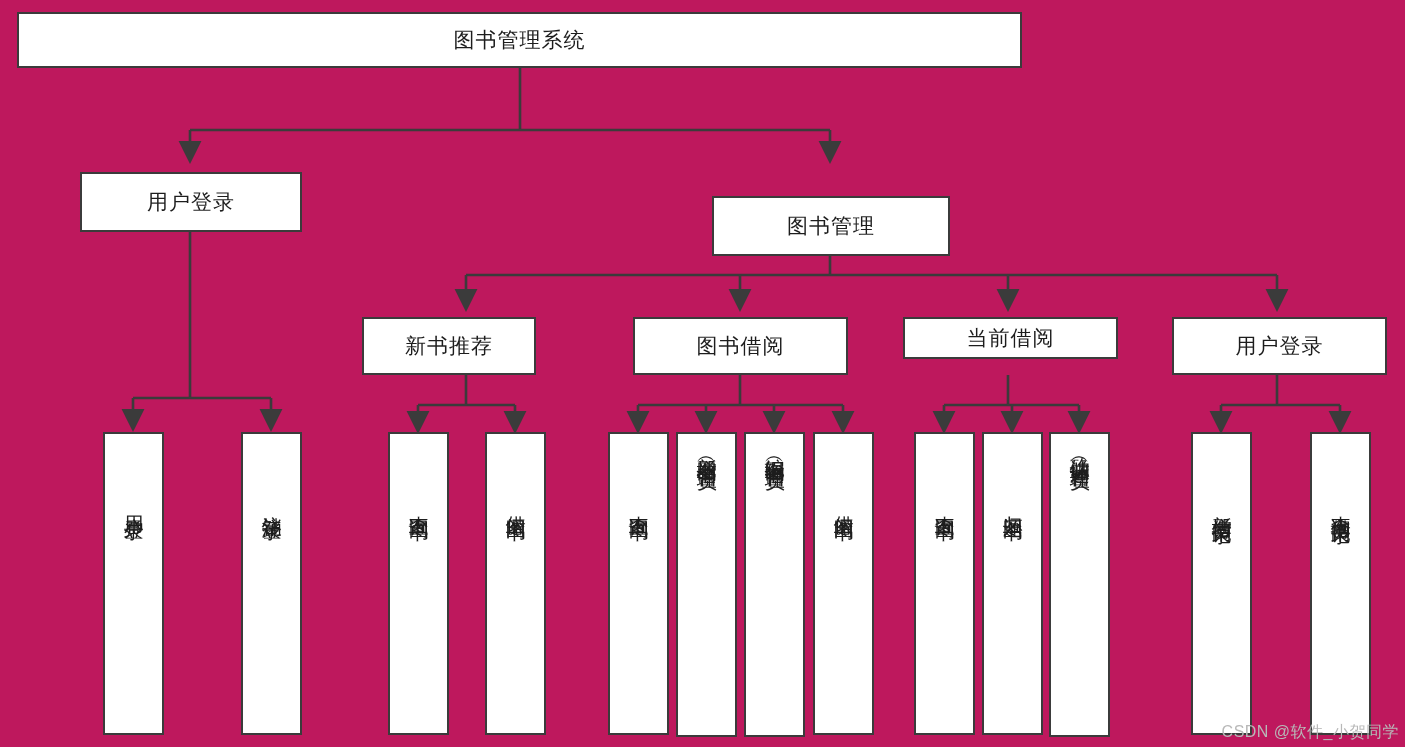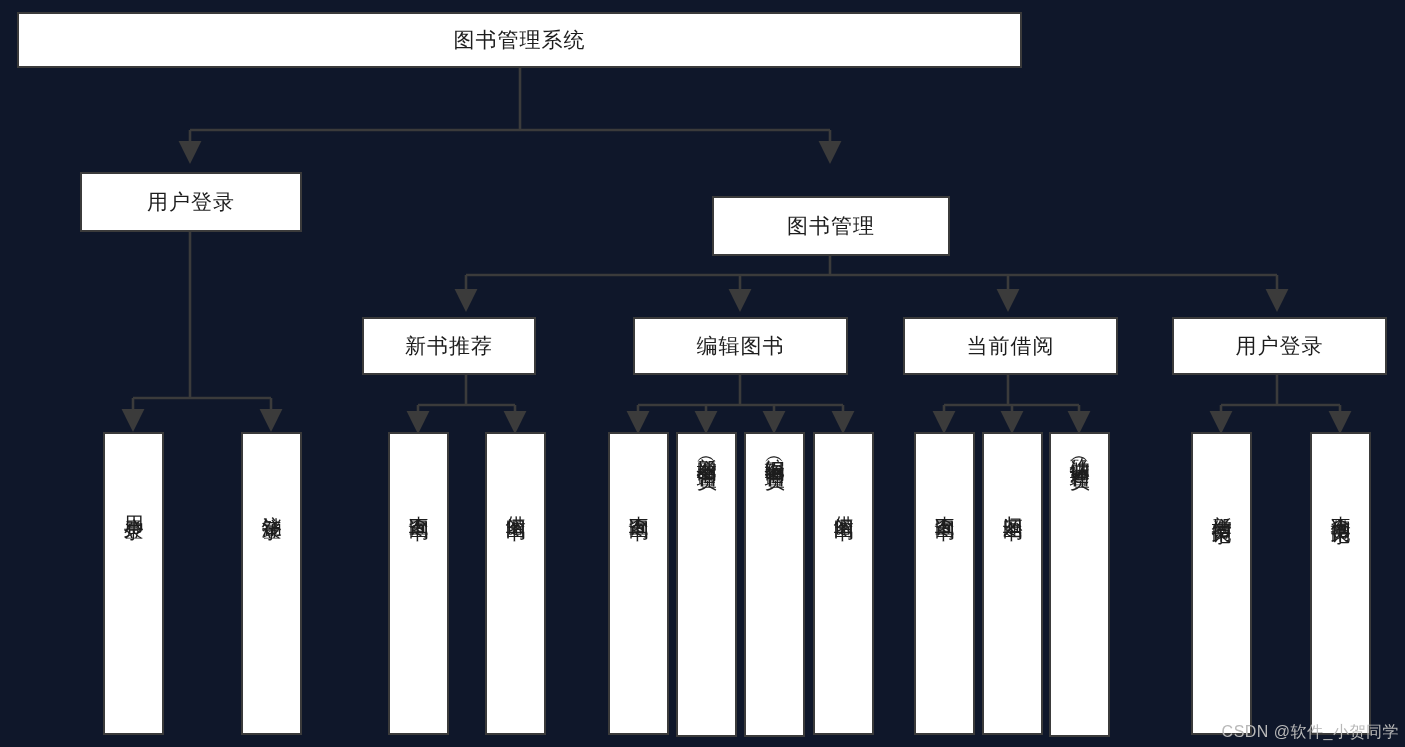--- a/index.html
+++ b/index.html
@@ -7,21 +7,21 @@
     padding: 0;
     background: #ffffff;
   }
   body {
     font-family: "Liberation Sans", "DejaVu Sans", sans-serif;
   }
   #stage {
     position: relative;
     width: 1405px;
     height: 747px;
-    background: #0f172a;
+    background: #be185d;
     overflow: hidden;
   }
   #edges {
     position: absolute;
     left: 0;
     top: 0;
     width: 1405px;
     height: 747px;
     pointer-events: none;
   }
@@ -129,23 +129,23 @@
     <span>用户登录</span>
   </div>
   <div class="node horiz" style="left:712px; top:172px; width:238px; height:60px;margin-top:24px;">
     <span>图书管理</span>
   </div>
 
   <div class="node horiz" style="left:362px; top:317px; width:174px; height:58px;">
     <span>新书推荐</span>
   </div>
   <div class="node horiz" style="left:633px; top:317px; width:215px; height:58px;">
-    <span>编辑图书</span>
+    <span>图书借阅</span>
   </div>
-  <div class="node horiz" style="left:903px; top:317px; width:215px; height:58px;">
+  <div class="node horiz" style="left:903px; top:317px; width:215px; height:42px;">
     <span>当前借阅</span>
   </div>
   <div class="node horiz" style="left:1172px; top:317px; width:215px; height:58px;">
     <span>用户登录</span>
   </div>
 
   <div class="node vert mid" style="left:103px; top:432px; width:61px; height:303px;">
     <span class="vtext">用户登录</span>
   </div>
   <div class="node vert mid" style="left:241px; top:432px; width:61px; height:303px;">

